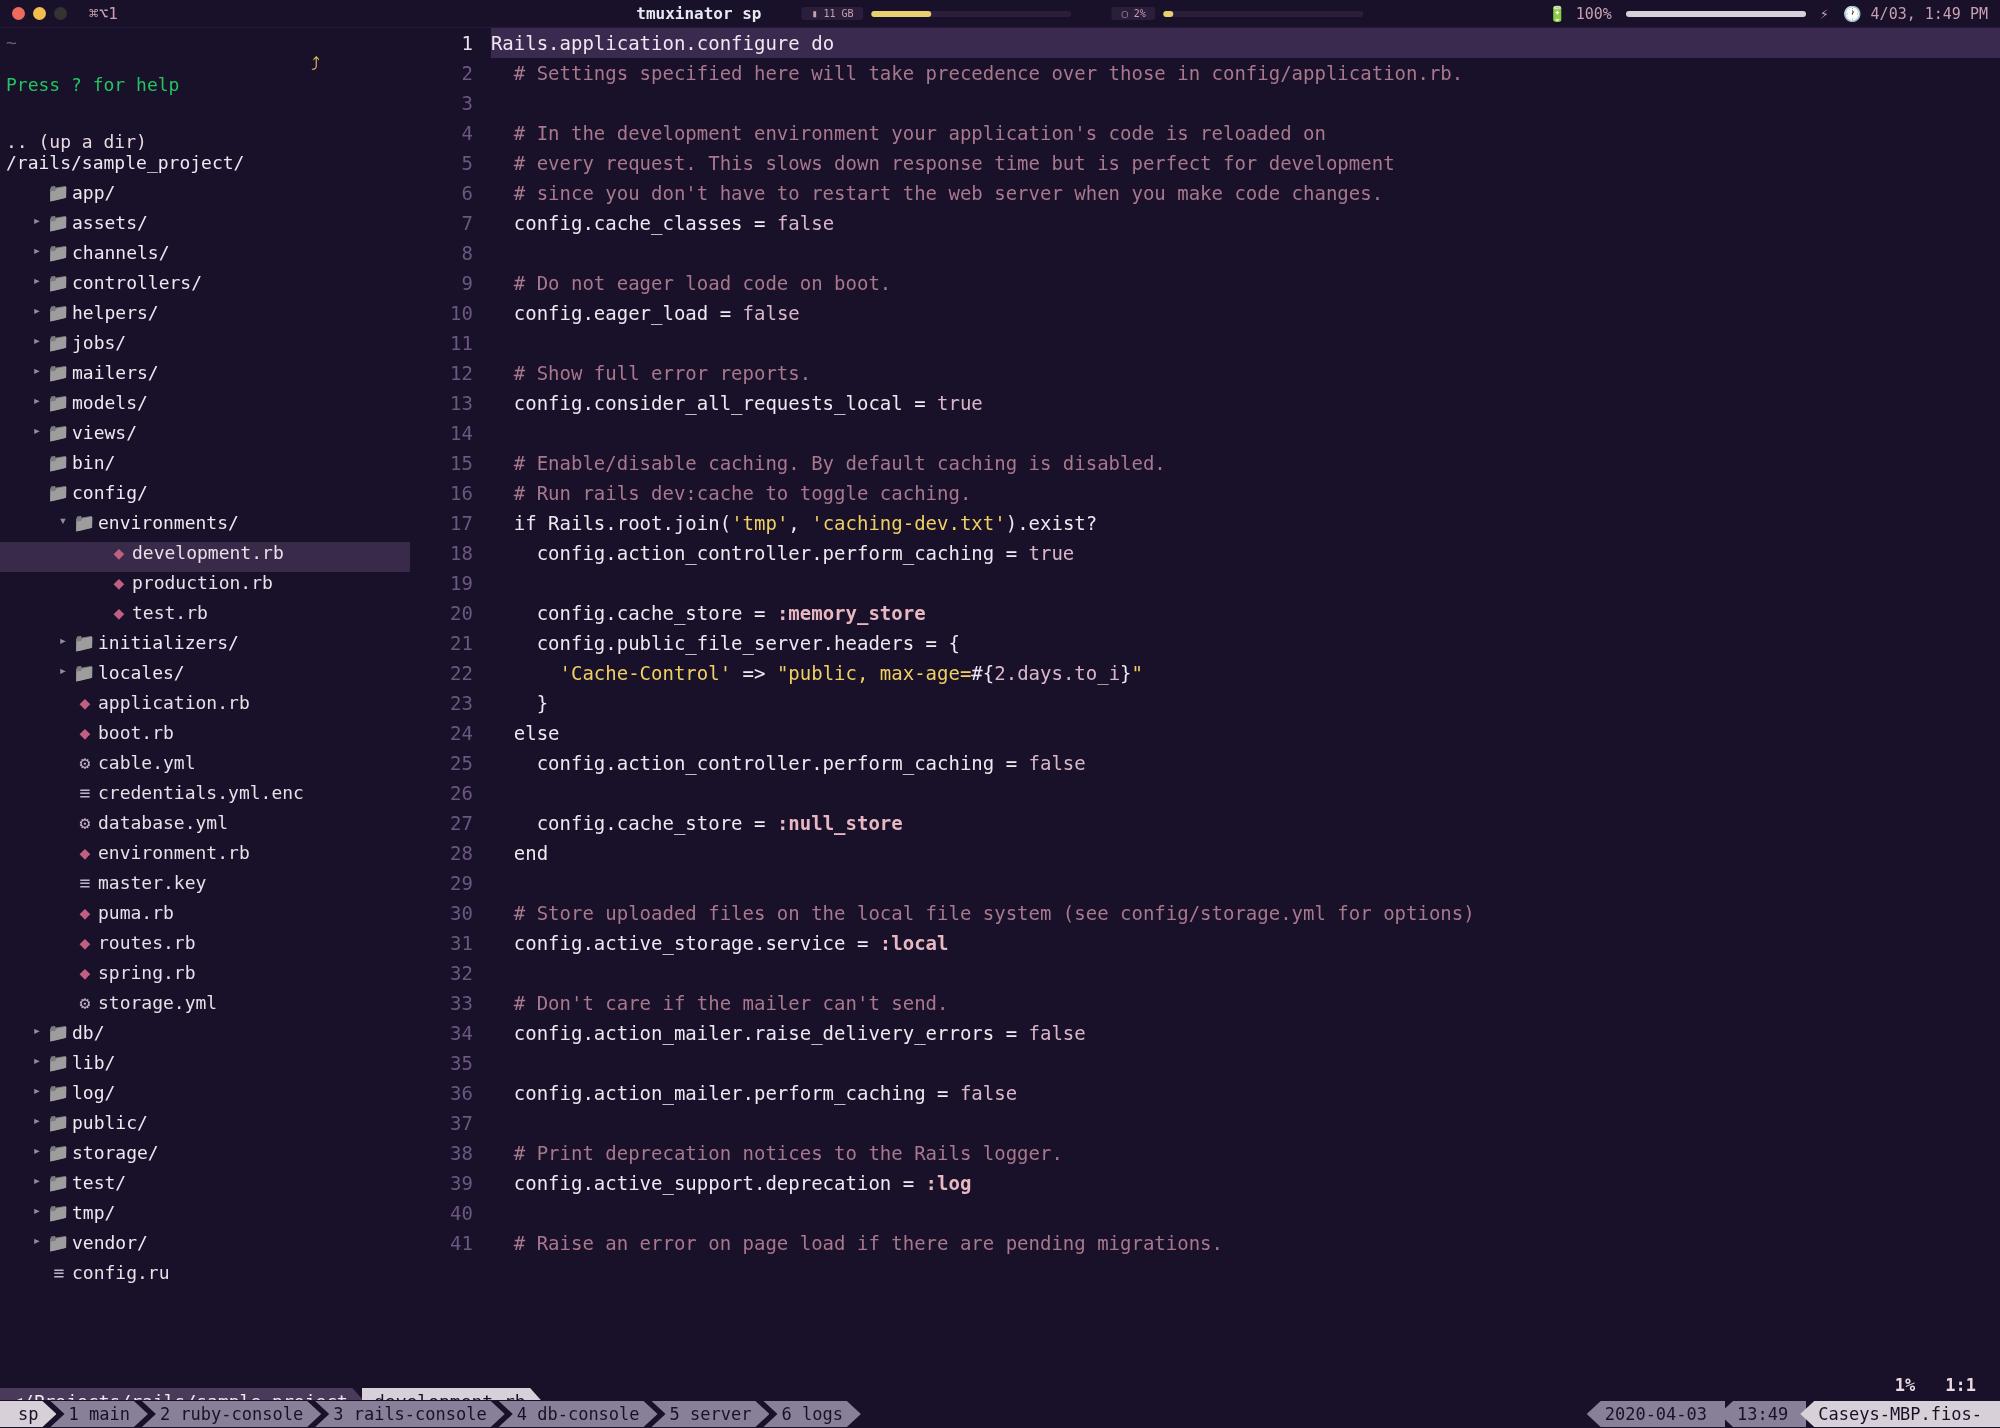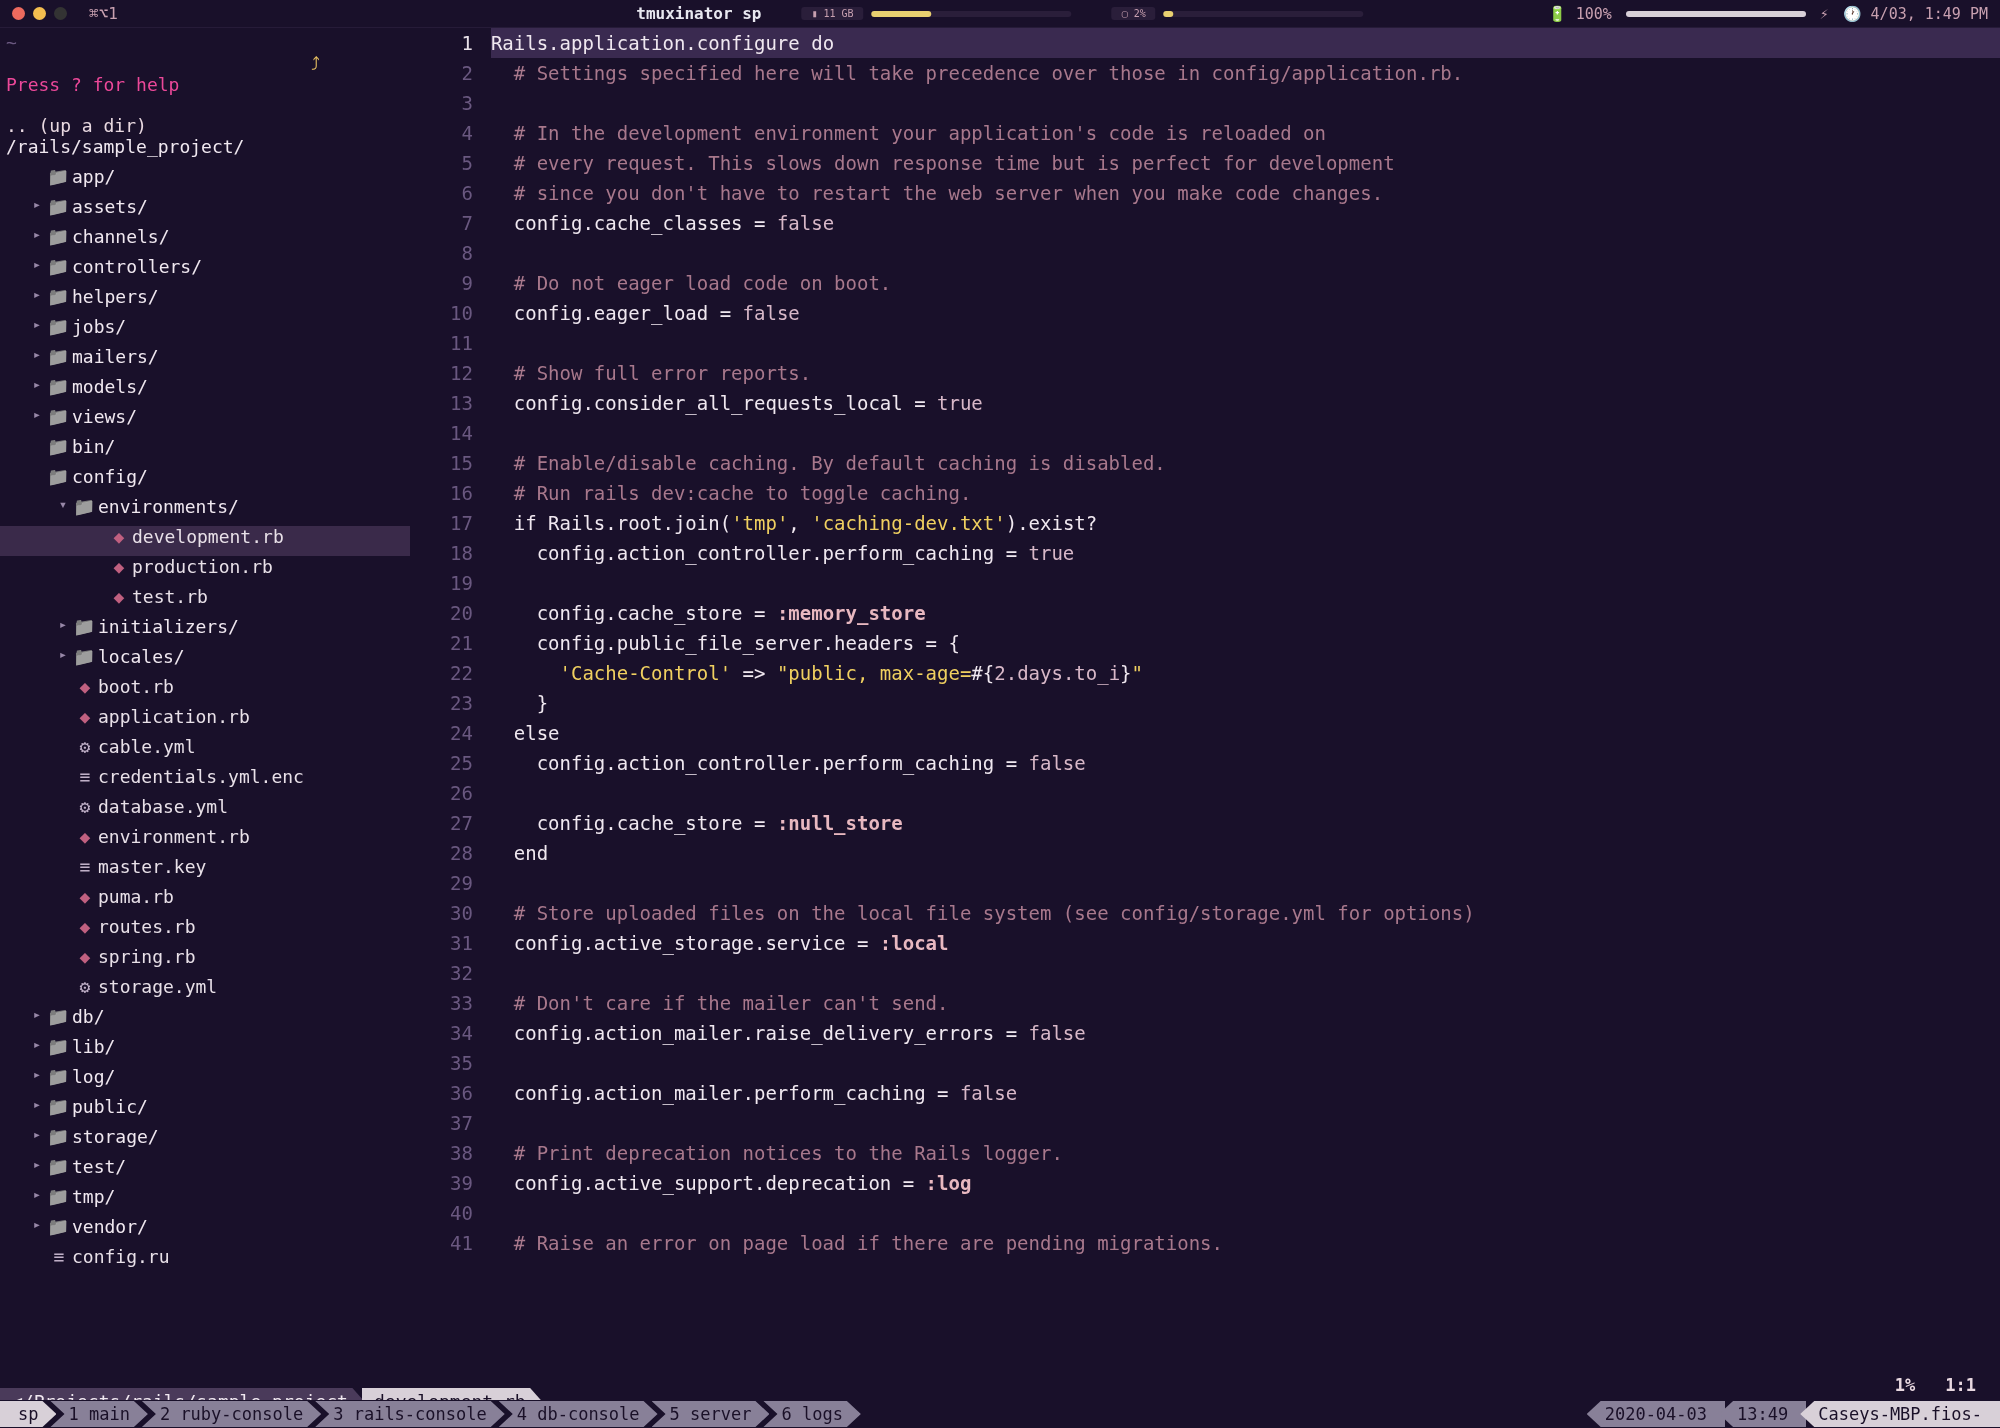--- a/index.html
+++ b/index.html
@@ -17,21 +17,21 @@
 .bar { width:200px; height:6px; background:#2a1e3a; border-radius:3px; position:relative; }
 .bar .fill { position:absolute; left:0; top:0; bottom:0; background:#e8d070; border-radius:3px; }
 .menubar .right { margin-left:auto; display:flex; align-items:center; gap:14px; font-size:15px; }
 
 
 .main { position:absolute; top:28px; left:0; right:0; bottom:56px; display:flex; }
 
 
 .sidebar { width:410px; background:#19102a; color:#e8d8e0; padding-top:4px; overflow:hidden; }
 .sidebar .tilde { color:#6a5880; padding-left:6px; }
-.sidebar .help { color:#ec4899; padding-left:6px; margin-bottom:20px; }
+.sidebar .help { color:#22c55e; padding-left:6px; margin-bottom:36px; }
 .sidebar .updir { color:#e8d8e0; padding-left:6px; }
 .tree-row { display:flex; height:30px; white-space:nowrap; padding-left:6px; }
 .tree-row.active { background:#3a2a4a; }
 .arrow { width:18px; text-align:center; color:#9888a8; font-size:14px; }
 .icon { width:26px; text-align:center; display:inline-block; }
 .folder-ico::before { content:"📁"; filter:grayscale(1) brightness(.7); }
 .ruby-ico::before { content:"◆"; color:#c06080; }
 .yml-ico::before { content:"⚙"; color:#c0b0c8; }
 .enc-ico::before { content:"≡"; color:#c0b0c8; }
 .key-ico::before { content:"≡"; color:#c0b0c8; }
@@ -199,26 +199,26 @@
           <span class="label">initializers/</span>
         </div>
         <div class="tree-row indent-2 folder">
           <span class="arrow">▸</span>
           <span class="icon folder-ico"></span>
           <span class="label">locales/</span>
         </div>
         <div class="tree-row indent-2">
           <span class="arrow"></span>
           <span class="icon ruby-ico"></span>
+          <span class="label">application.rb</span>
+        </div>
+        <div class="tree-row indent-2">
+          <span class="arrow"></span>
+          <span class="icon ruby-ico"></span>
           <span class="label">boot.rb</span>
-        </div>
-        <div class="tree-row indent-2">
-          <span class="arrow"></span>
-          <span class="icon ruby-ico"></span>
-          <span class="label">application.rb</span>
         </div>
         <div class="tree-row indent-2">
           <span class="arrow"></span>
           <span class="icon yml-ico"></span>
           <span class="label">cable.yml</span>
         </div>
         <div class="tree-row indent-2">
           <span class="arrow"></span>
           <span class="icon enc-ico"></span>
           <span class="label">credentials.yml.enc</span>

